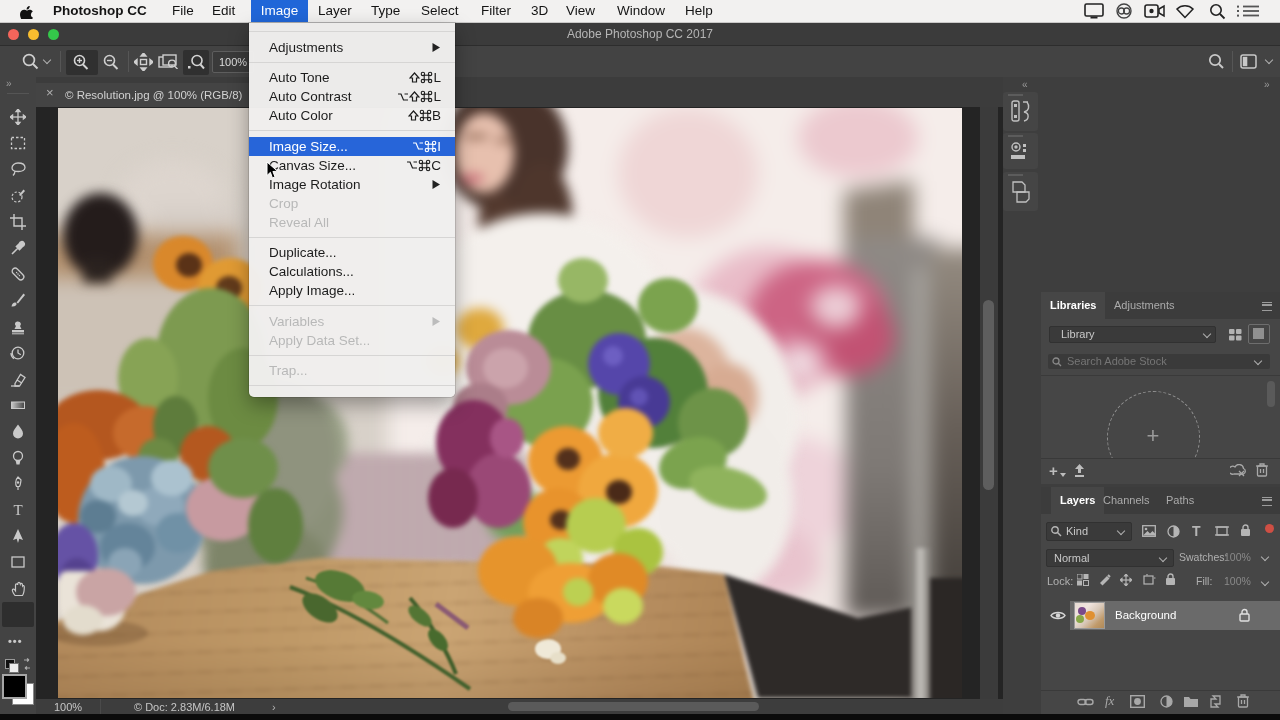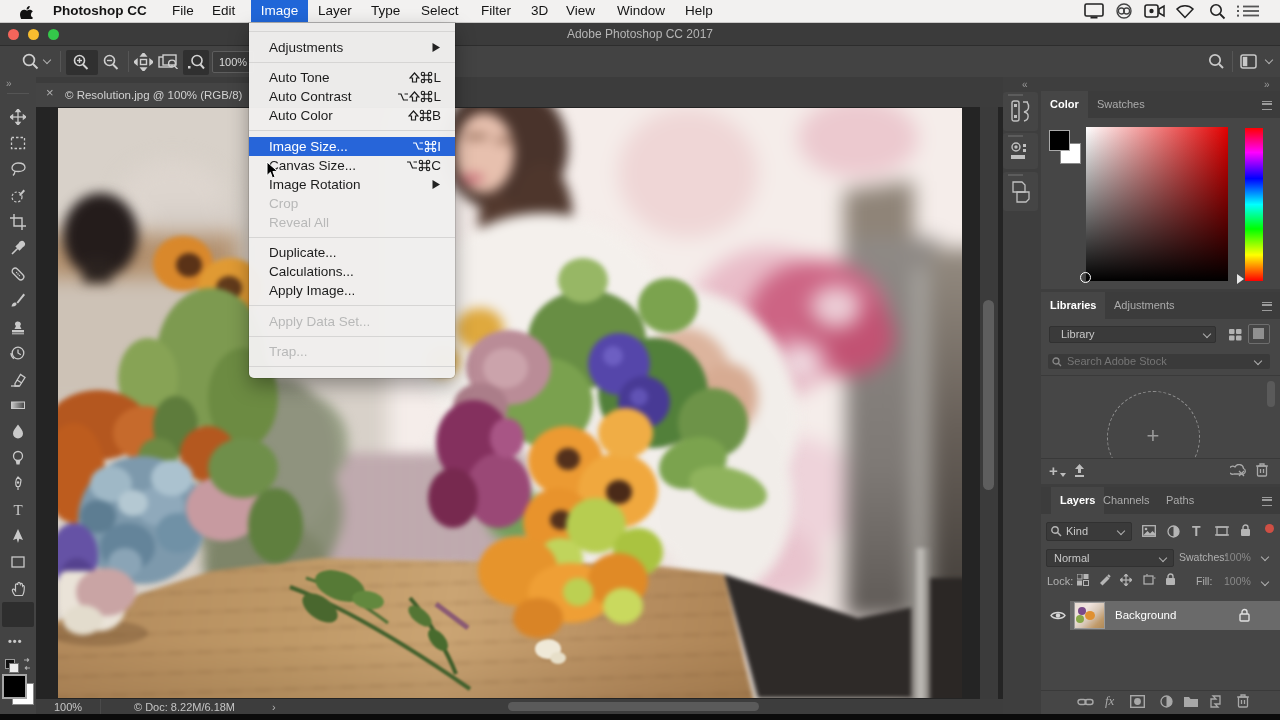--- a/index.html
+++ b/index.html
@@ -459,21 +459,21 @@
  </div>
 </div>
 
 <div class="abs" style="left:980px;top:107px;width:18px;height:592px;background:#3b3b3b;z-index:3;"></div>
 <div class="abs" style="left:983px;top:300px;width:11px;height:190px;background:#5e5e5e;border-radius:6px;z-index:4;"></div>
 
 <div id="statusbar" class="abs">
   <div class="abs" style="left:0;top:0;width:64px;height:16px;border-right:1px solid #4a4a4a;">
       <span style="position:absolute;left:18px;line-height:16px;">100%</span>
     </div>
-  <div class="abs" style="left:98px;line-height:16px;">© Doc: 8.22M/6.18M</div>
+  <div class="abs" style="left:98px;line-height:16px;">© Doc: 2.83M/6.18M</div>
   <div class="abs" style="left:236px;line-height:16px;color:#b5b5b5;">›</div>
   <div class="abs" style="left:472px;top:3px;width:251px;height:9px;background:#5a5a5a;border-radius:5px;"></div>
 </div>
 <div id="blackstrip" class="abs"></div>
 
 <div id="dock" class="abs">
   <div class="abs" style="left:19px;top:3px;color:#999;font-size:10px;">«</div>
   <div class="abs" style="left:261px;top:3px;color:#999;font-size:10px;">»</div>
 
   <div class="igroup" style="top:16px;height:39px;">
@@ -502,37 +502,20 @@
   <div class="igroup" style="top:96px;height:39px;">
     <div class="abs" style="left:5px;top:2px;width:15px;height:2px;background:#5c5c5c;"></div>
     <svg class="abs" style="left:8px;top:9px" width="20" height="22" viewBox="0 0 20 22">
         <g fill="none" stroke="#c0c0c0" stroke-width="1.3">
           <path d="M2 1 h9 l3 3 v7 h-12 z"></path>
           <path d="M6 11 h12 v7 l-3 3 h-9 z"></path>
         </g>
       </svg>
   </div>
 
-  <div class="panel" style="top:15px;height:198px;">
-    <div class="ptabs"></div>
-    <div class="ptab act" style="left:0;">Color</div>
-    <div class="ptab" style="left:47px;">Swatches</div>
-    <div class="burger" style="right:8px;top:10px;"></div>
-
-    <div class="abs" style="left:19px;top:52px;width:19px;height:19px;background:#fff;border:1px solid #8a8a8a;"></div>
-    <div class="abs" style="left:8px;top:39px;width:19px;height:19px;background:#000;border:1.5px solid #aaa;"></div>
-
-    <div class="abs" style="left:45px;top:36px;width:142px;height:154px;background:linear-gradient(to bottom,rgba(0,0,0,0) 0%,#000 100%),linear-gradient(to right,#fff 0%,#e30000 100%);"></div>
-    <div class="abs" style="left:39px;top:181px;width:9px;height:9px;border:1.5px solid #fff;border-radius:50%;"></div>
-
-    <div class="abs" style="left:204px;top:37px;width:18px;height:153px;background:linear-gradient(to bottom,#f00 0%,#f0f 16%,#00f 33%,#0ff 50%,#0f0 66%,#ff0 83%,#f00 100%);"></div>
-    <svg class="abs" style="left:195px;top:183px" width="8" height="10" viewBox="0 0 8 10">
-        <path d="M1 0 L8 5 L1 10 Z" fill="#e8e8e8"></path>
-      </svg>
-  </div>
 
   <div class="panel" style="top:216px;height:192px;">
     <div class="ptabs"></div>
     <div class="ptab act" style="left:0;">Libraries</div>
     <div class="ptab" style="left:64px;">Adjustments</div>
     <div class="burger" style="right:8px;top:10px;"></div>
     <div class="field" style="left:8px;top:34px;width:165px;height:15px;line-height:15px;"><span style="margin-left:11px;">Library</span></div>
     <div class="chev" style="left:163px;top:39px;"></div>
     <svg class="abs" style="left:188px;top:37px" width="13" height="12" viewBox="0 0 13 12">
         <g fill="#b3b3b3">
@@ -801,20 +784,23 @@
   <div class="row">Image Rotation<svg class="arr" width="8" height="9" viewBox="0 0 8 9" style="top:5.5px">
         <path d="M0.5 0 L8 4.5 L0.5 9 Z" fill="#222"></path>
       </svg></div>
   <div class="row dis">Crop</div>
   <div class="row dis">Reveal All</div>
   <div class="sep"></div>
   <div class="row">Duplicate...</div>
   <div class="row">Calculations...</div>
   <div class="row">Apply Image...</div>
   <div class="sep"></div>
+  <div class="row dis">Variables<svg class="arr" width="8" height="9" viewBox="0 0 8 9" style="top:5.5px">
+        <path d="M0.5 0 L8 4.5 L0.5 9 Z" fill="#bcbcbc"></path>
+      </svg></div>
   <div class="row dis">Apply Data Set...</div>
   <div class="sep"></div>
   <div class="row dis">Trap...</div>
   <div class="sep"></div>
 </div>
 
 <svg class="abs" style="left:266px;top:161px;z-index:70;" width="13" height="19" viewBox="0 0 13 19">
     <path d="M1 1 L1 14.5 L4.4 11.3 L6.4 16.9 L9 15.9 L6.9 10.5 L11.5 10.2 Z" fill="#000" stroke="#fff" stroke-width="1"></path>
   </svg>
 

